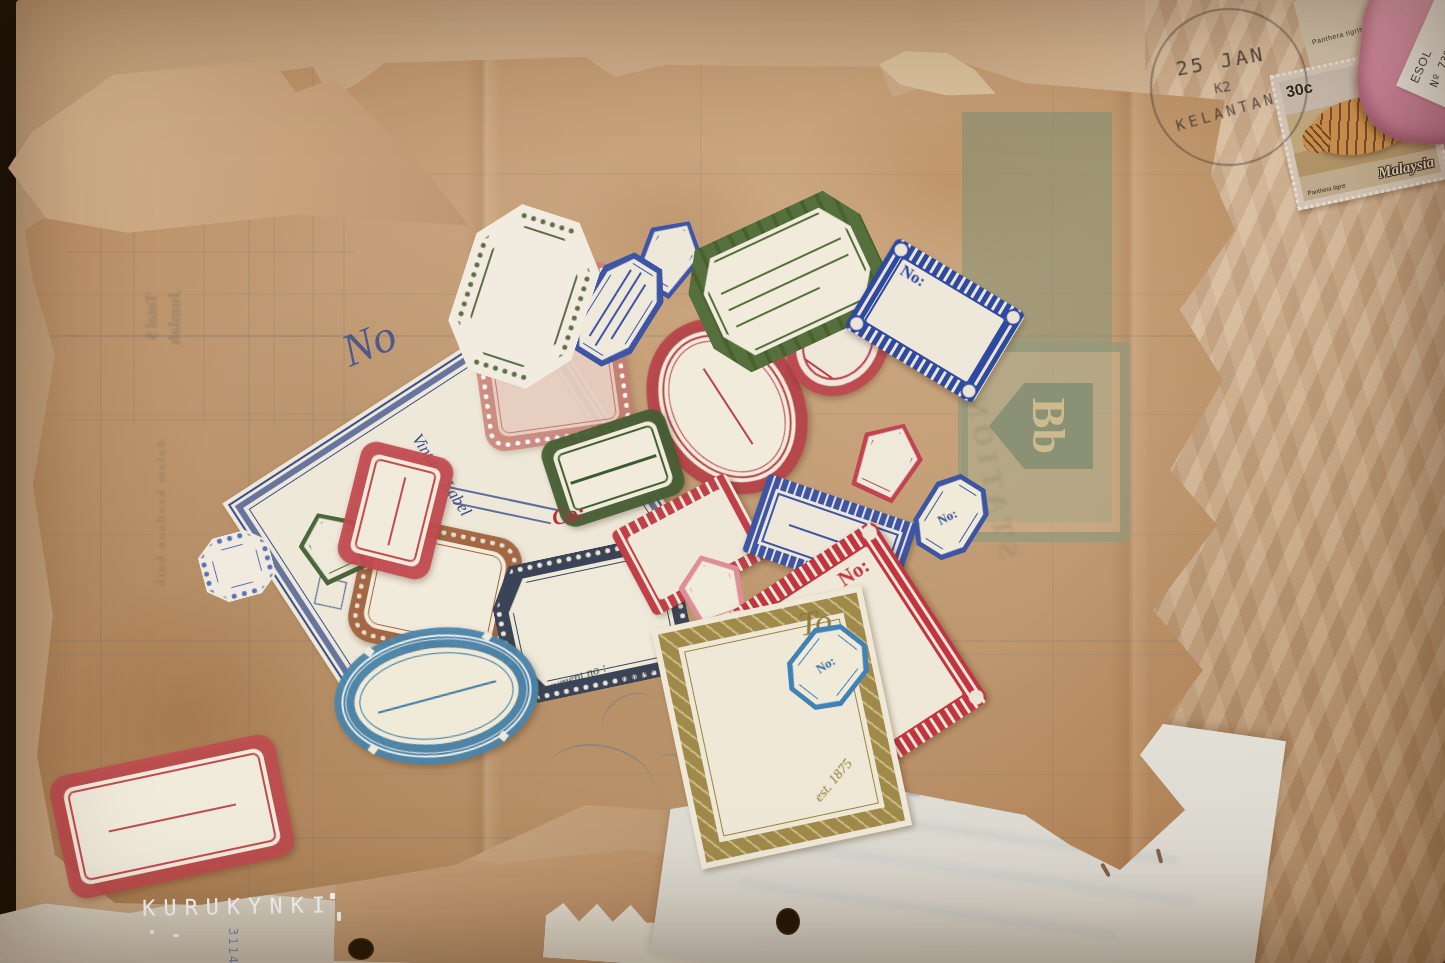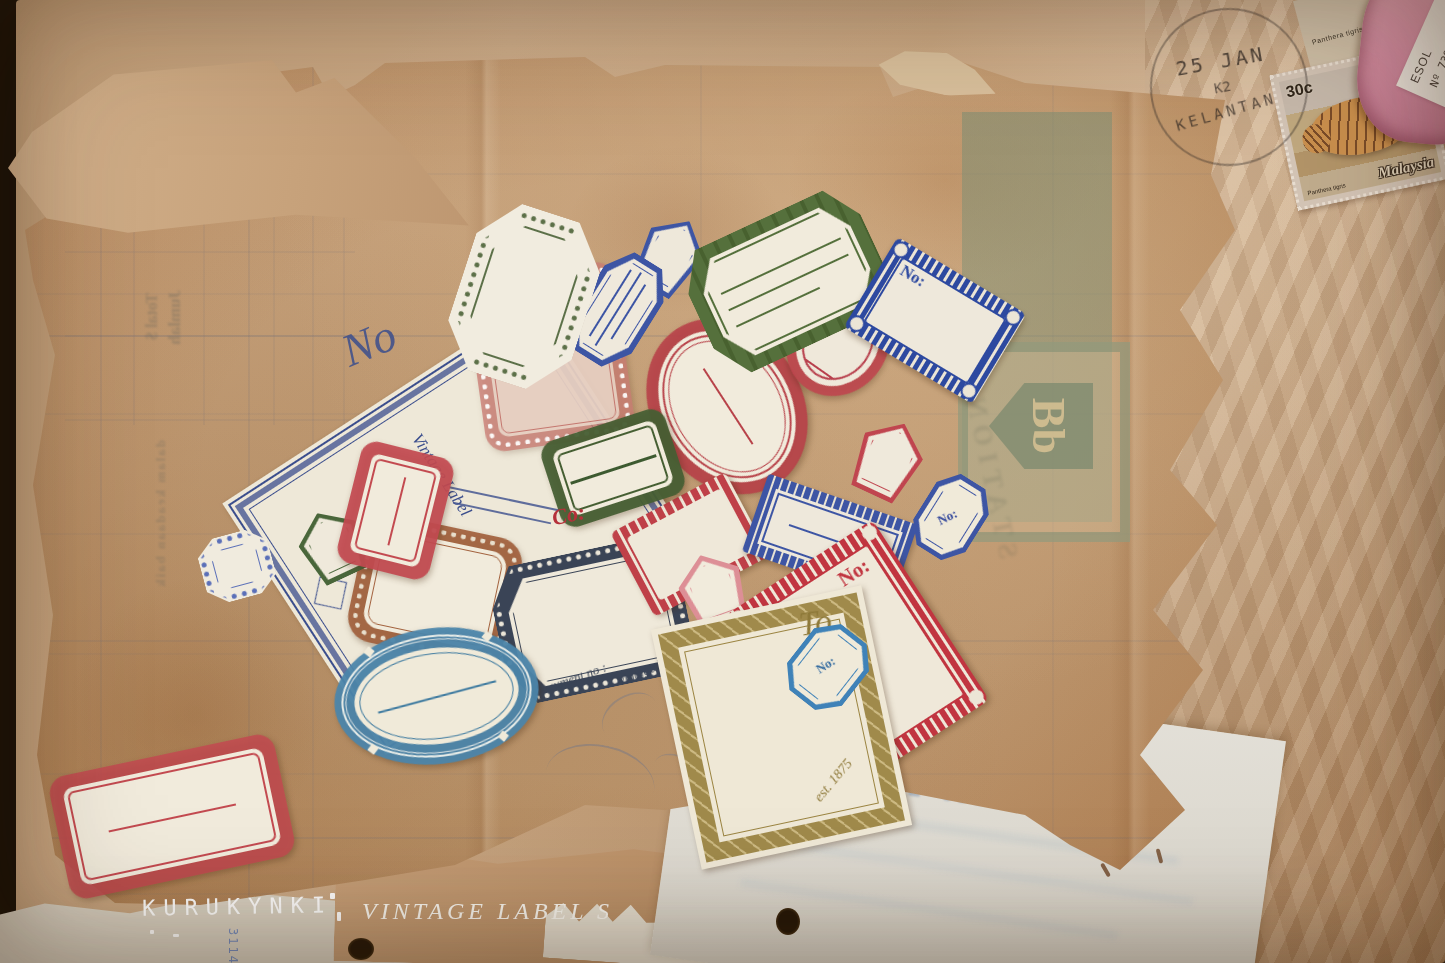--- a/index.html
+++ b/index.html
@@ -343,21 +343,20 @@
     <div class="fill" style="inset:17px;border:2px solid #c34a50;border-radius:7px;"></div>
     <div class="fill" style="left:50px;top:50%;width:130px;height:2px;background:#c34a50;"></div>
   </div>
 
   <div class="abs" style="left:348px;top:938px;width:26px;height:22px;border-radius:50%;
        background:radial-gradient(#241708 55%,#4a3417 75%,rgba(36,23,8,0) 85%);"></div>
   <div class="abs" style="left:776px;top:908px;width:24px;height:27px;border-radius:50%;
        background:radial-gradient(#241708 55%,#4a3417 75%,rgba(36,23,8,0) 85%);"></div>
 
   <span class="abs mono" style="left:142px;top:894px;font-size:22px;letter-spacing:8px;color:#ffffff;transform:rotate(-1deg);">KURUKYNKI</span>
-  <span class="abs scriptxt" style="left:362px;top:898px;font-size:24px;letter-spacing:4px;color:#faf8f2;">VINTAGE LABEL S</span>
   <div class="speck" style="left:330px;top:893px;width:5px;height:6px;"></div>
   <div class="speck" style="left:337px;top:912px;width:4px;height:9px;"></div>
   <div class="speck" style="left:150px;top:930px;width:4px;height:4px;"></div>
   <div class="speck" style="left:173px;top:934px;width:6px;height:3px;"></div>
 
   <div class="abs" style="inset:0;pointer-events:none;
        box-shadow:inset 0 0 140px rgba(50,25,8,.35), inset 0 -30px 80px rgba(50,25,8,.18);"></div>
 </div>
 
 </body></html>

